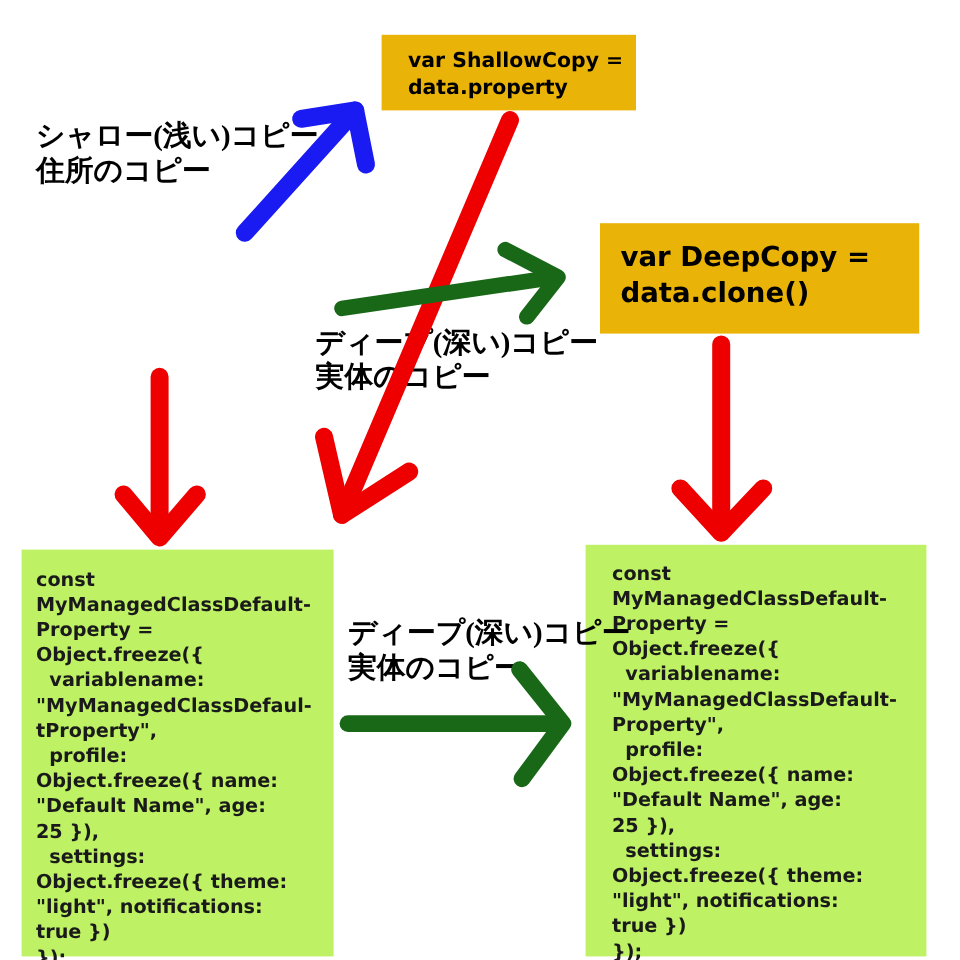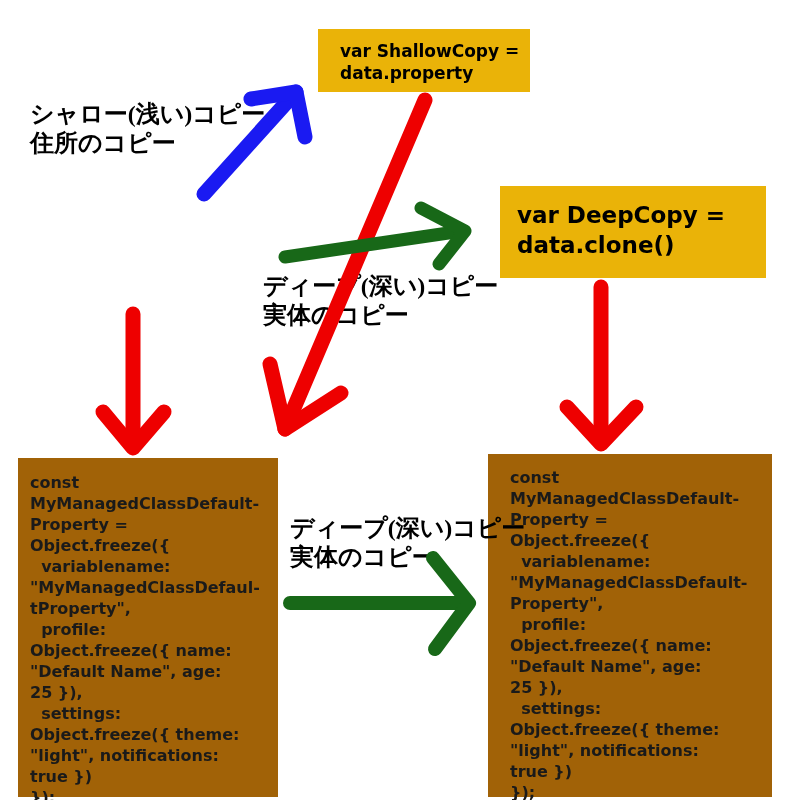--- a/index.html
+++ b/index.html
@@ -15,21 +15,21 @@
     background: #ffffff;
   }
   .box {
     position: absolute;
     box-sizing: border-box;
     font-weight: bold;
     white-space: pre;
     color: #000000;
   }
   .green-box { background: #eab308; }
-  .purple-box { background: #a16207; color: #1a1a1a; }
+  .purple-box { background: #bef264; color: #1a1a1a; }
 
   .shallow-box {
     left: 318px; top: 29px; width: 212px; height: 63px;
     padding: 11px 0 0 22px;
     font-size: 17px; line-height: 22px;
   }
   .source-box {
     left: 4px; top: 222px; width: 266px; height: 86px;
     padding: 6px 0 0 6px;
     font-size: 16px; line-height: 22px;

